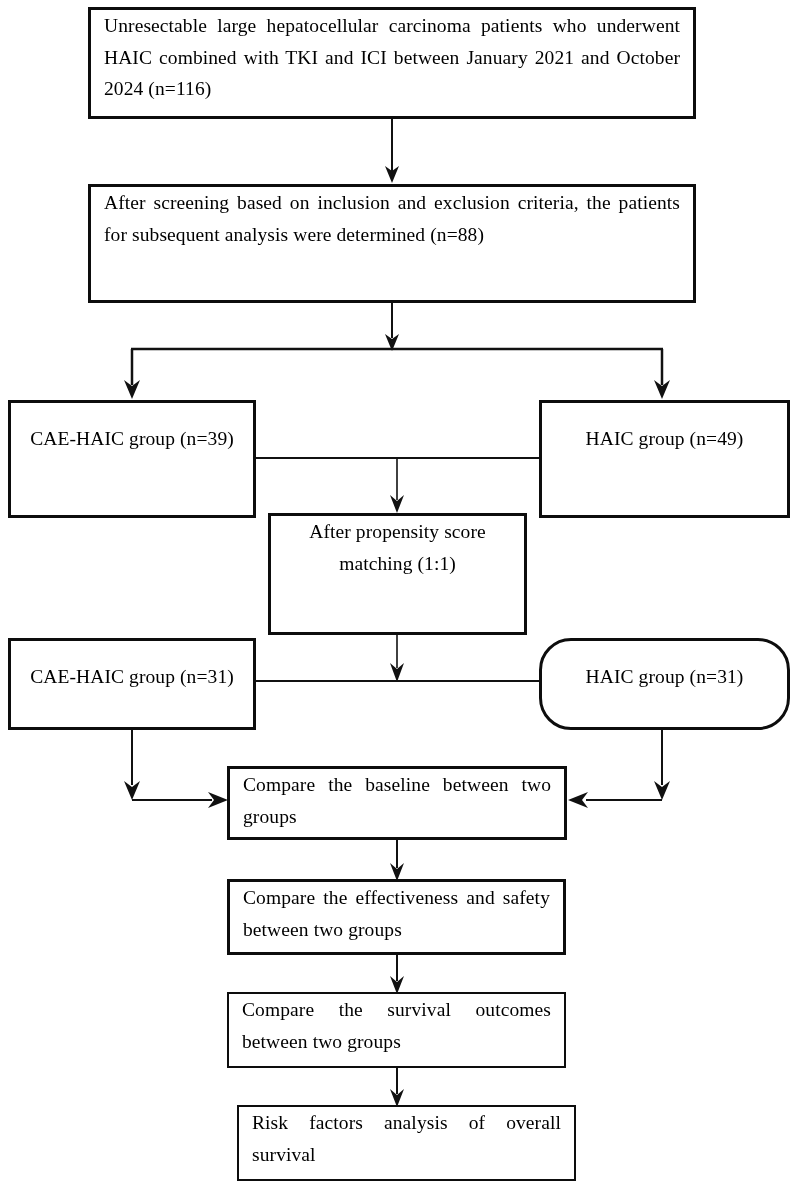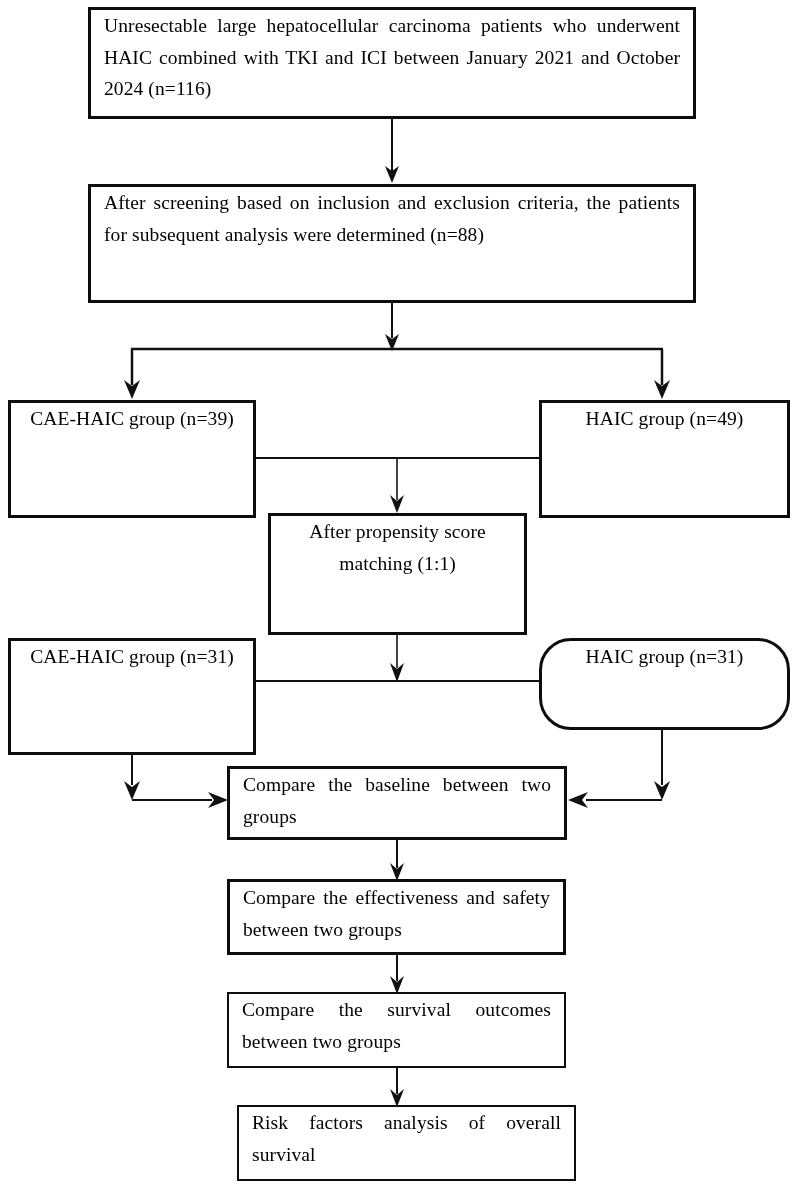--- a/index.html
+++ b/index.html
@@ -41,20 +41,21 @@
     text-justify: inter-word;
   }
   .center .txt {
     text-align: center;
     text-align-last: center;
     padding: 0 16px;
   }
   .centerline .txt {
     text-align: center;
     text-align-last: center;
+    margin-top: 20px;
   }
   .thin {
     border-width: 2px;
   }
   svg.links {
     position: absolute;
     left: 0;
     top: 0;
     width: 800px;
     height: 1194px;
@@ -132,21 +133,21 @@
 
   <div class="node centerline" style="left:539px; top:400px; width:251px; height:118px;">
     <span class="txt">HAIC group (n=49)</span>
   </div>
 
   <div class="node center" style="left:268px; top:513px; width:259px; height:122px;">
     <span class="txt">After propensity score
 matching (1:1)</span>
   </div>
 
-  <div class="node centerline" style="left:8px; top:638px; width:248px; height:117px;">
+  <div class="node centerline" style="left:8px; top:638px; width:248px; height:92px;">
     <span class="txt">CAE-HAIC group (n=31)</span>
   </div>
 
   <div class="node centerline" style="left:539px; top:638px; width:251px; height:92px;border-radius:32px;">
     <span class="txt">HAIC group (n=31)</span>
   </div>
 
   <div class="node just" style="left:227px; top:766px; width:340px; height:74px;">
     <span class="txt">Compare the baseline between two groups</span>
   </div>

